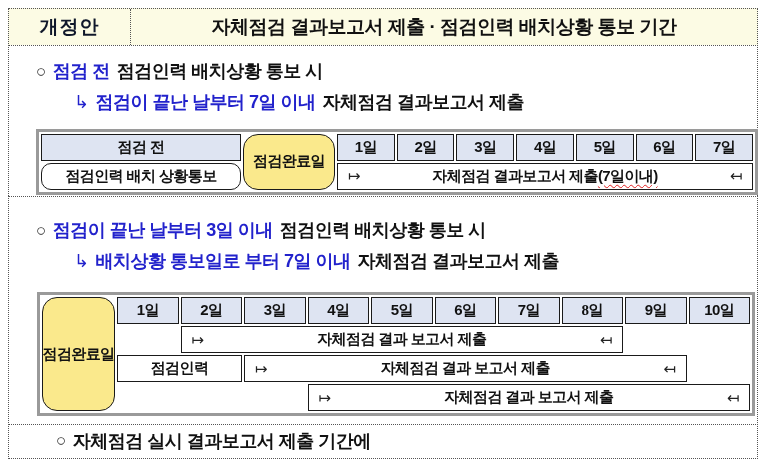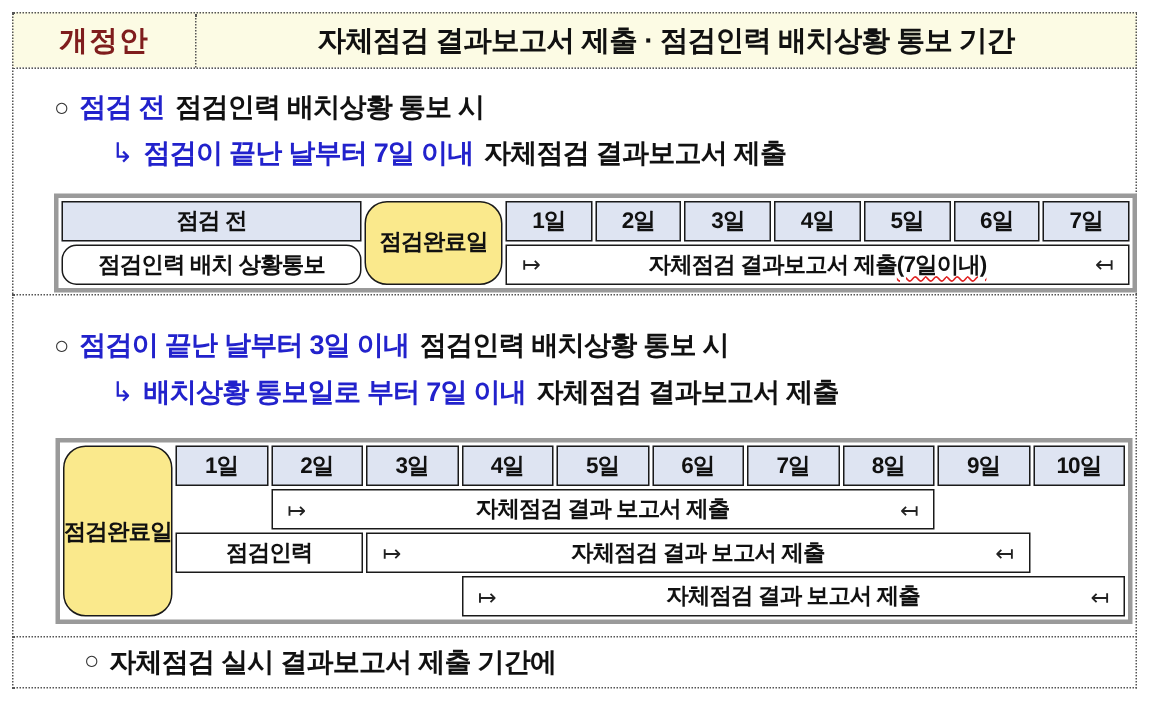--- a/index.html
+++ b/index.html
@@ -12,21 +12,21 @@
     font-family:"Liberation Sans", sans-serif;
     font-weight:700;
     color:#111;
   }
   .box{border:1.5px dotted #555;box-sizing:border-box;background:#fff;}
   .box + .box{margin-top:-1.5px;}
 
   
   .header-box{height:38px;display:flex;background:#FCFBE4;}
   .header-tag{width:121px;border-right:1.5px dotted #555;display:flex;align-items:center;justify-content:center;
-    font-size:19px;color:#7f1d1d;letter-spacing:1px;}
+    font-size:19px;color:#0f172a;letter-spacing:1px;}
   .header-title{flex:1;display:flex;align-items:center;justify-content:center;font-size:19px;letter-spacing:-0.5px;}
 
   
   .sec1{height:153px;padding:13px 0 0 27px;}
   .sec2{height:229px;padding:21px 0 0 27px;}
   .line{display:flex;align-items:baseline;gap:7px;font-size:18px;letter-spacing:-0.5px;white-space:nowrap;}
   .subline{margin:7px 0 0 38px;}
   .blue{color:#2222CC;}
   .bullet-mark{font-weight:400;color:#333;font-size:17px;}
   .sub-mark{color:#2222CC;font-weight:400;font-size:18px;}
@@ -150,21 +150,21 @@
           </div>
         <div class="c lav" style="grid-column:6;grid-row:1;">
             <span>5일</span>
           </div>
         <div class="c lav" style="grid-column:7;grid-row:1;">
             <span>6일</span>
           </div>
         <div class="c lav" style="grid-column:8;grid-row:1;">
             <span>7일</span>
           </div>
-        <div class="c lav" style="grid-column:9;grid-row:1;">
+        <div class="c lav" style="grid-column:9;grid-row:1;font-family:Liberation Serif, serif;">
             <span>8일</span>
           </div>
         <div class="c lav" style="grid-column:10;grid-row:1;">
             <span>9일</span>
           </div>
         <div class="c lav" style="grid-column:11;grid-row:1;">
             <span>10일</span>
           </div>
 
         <div class="c bar" style="grid-column:3 / span 7;grid-row:2;">

